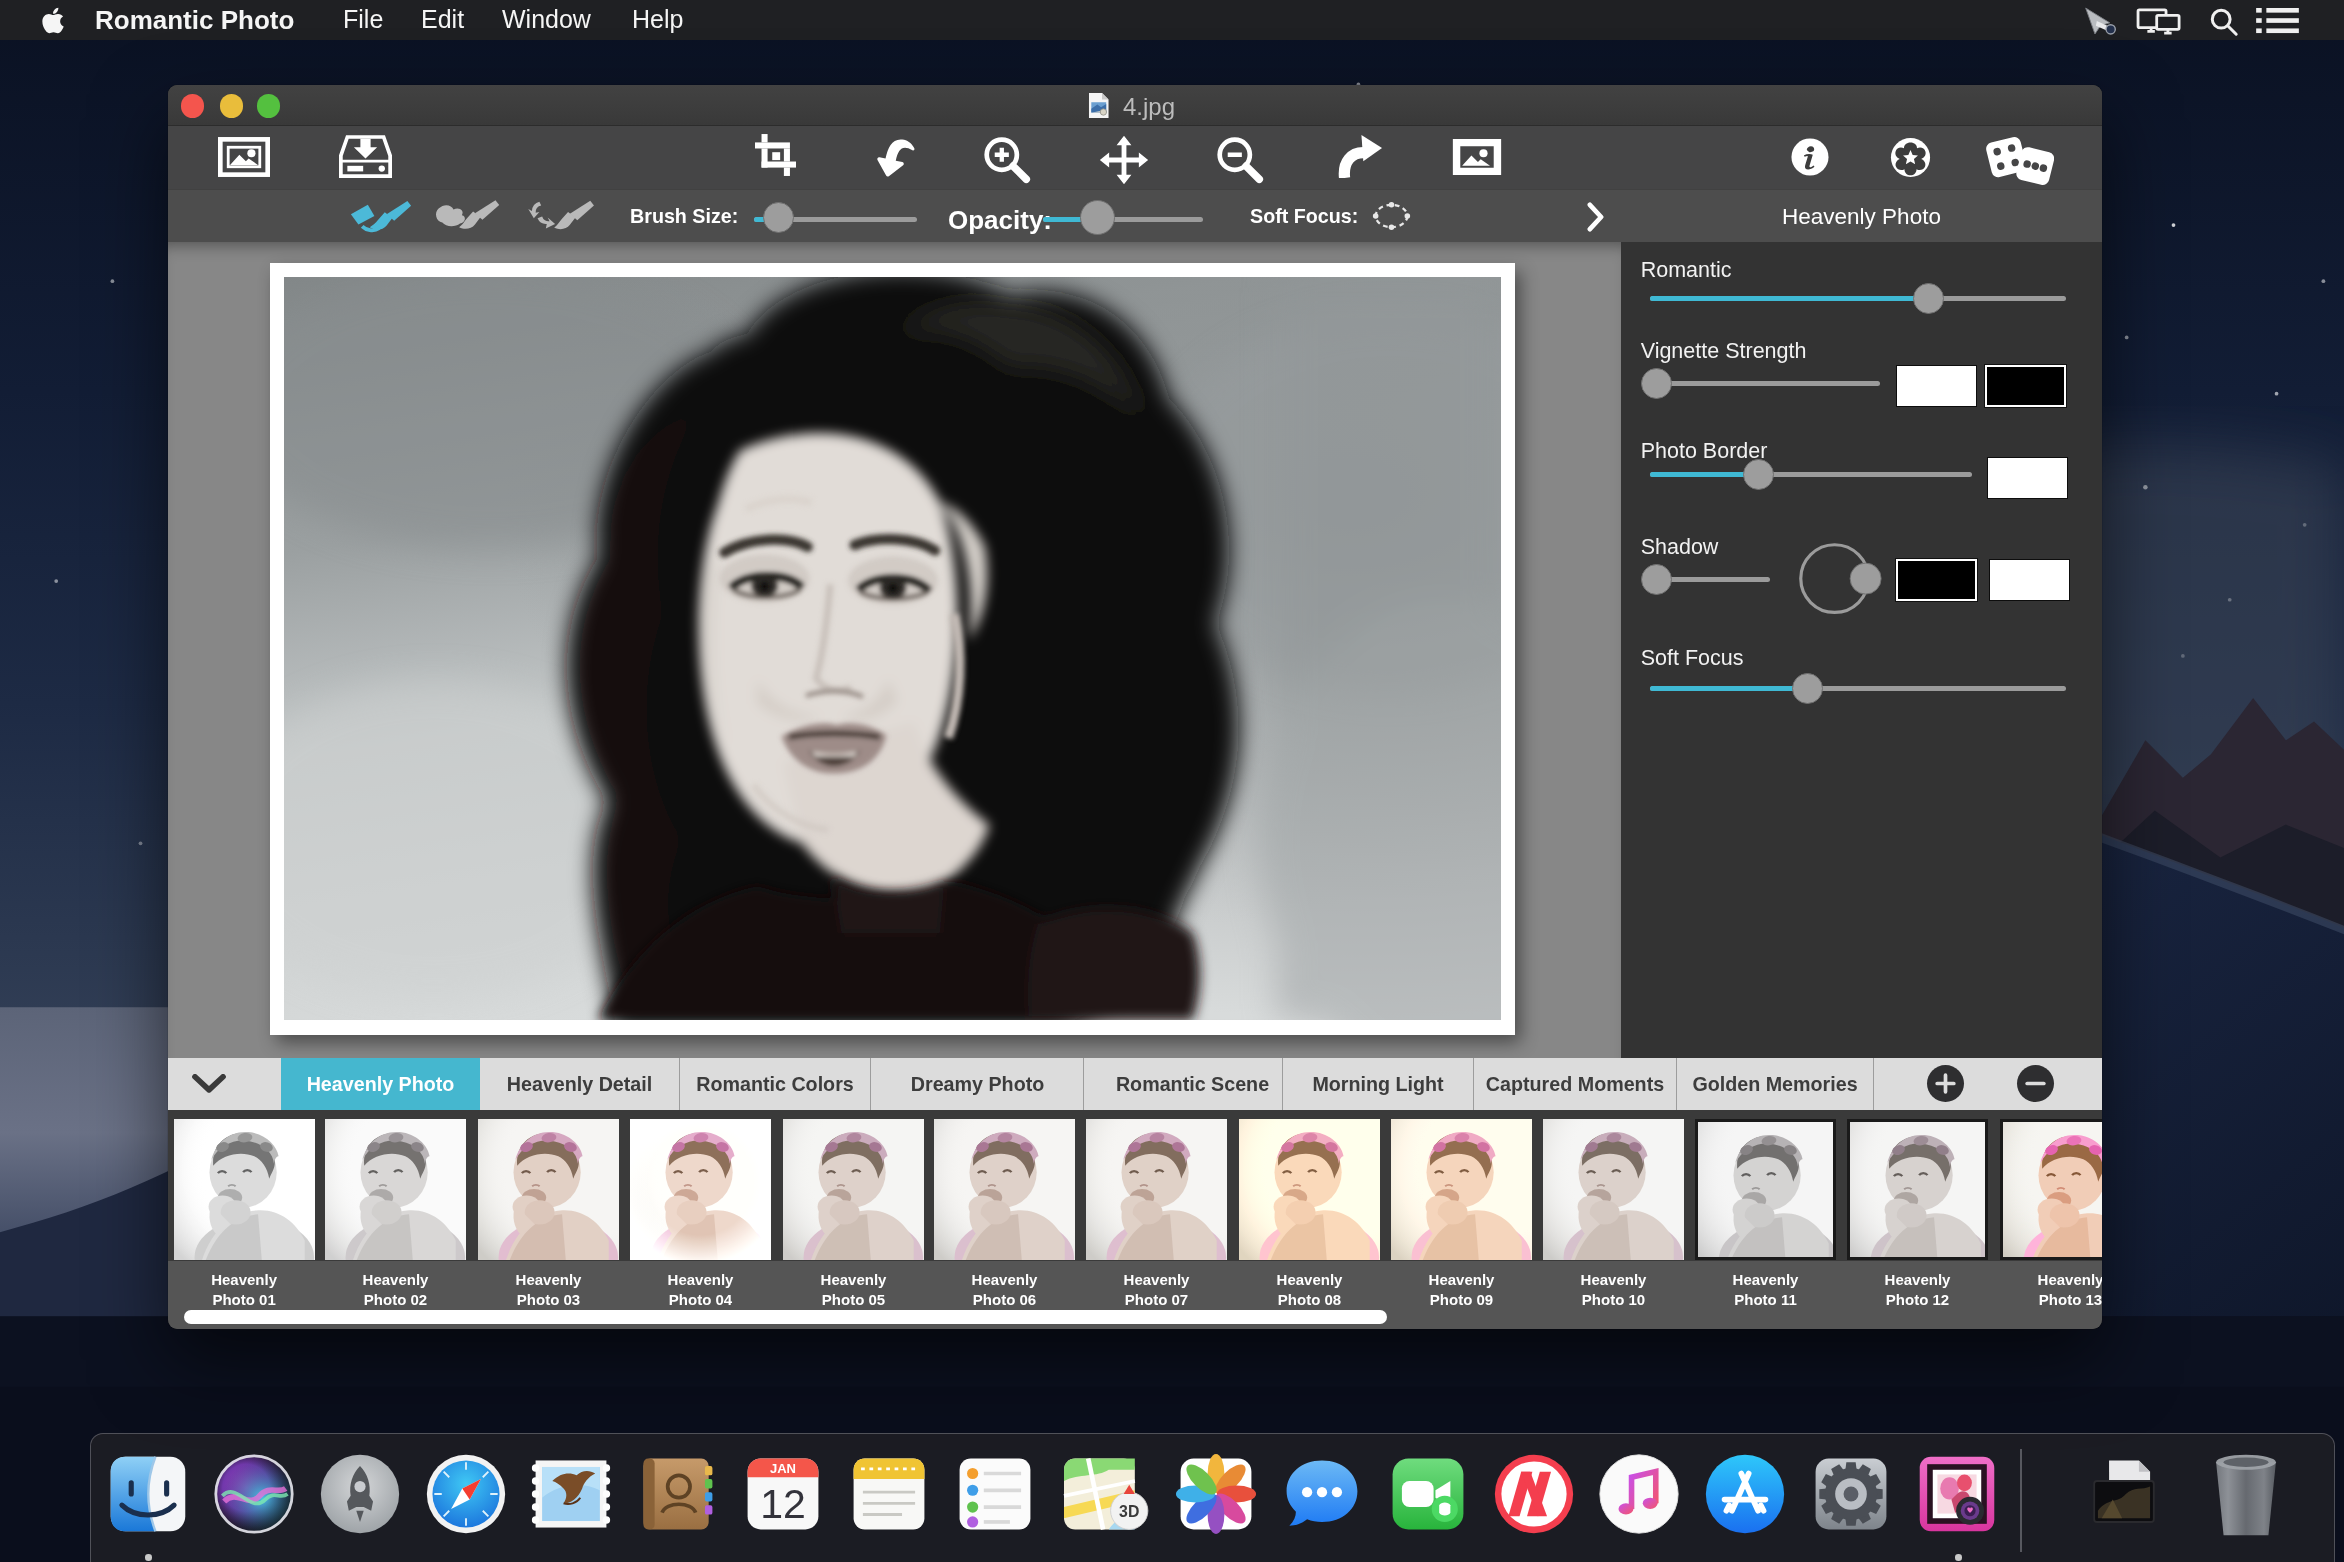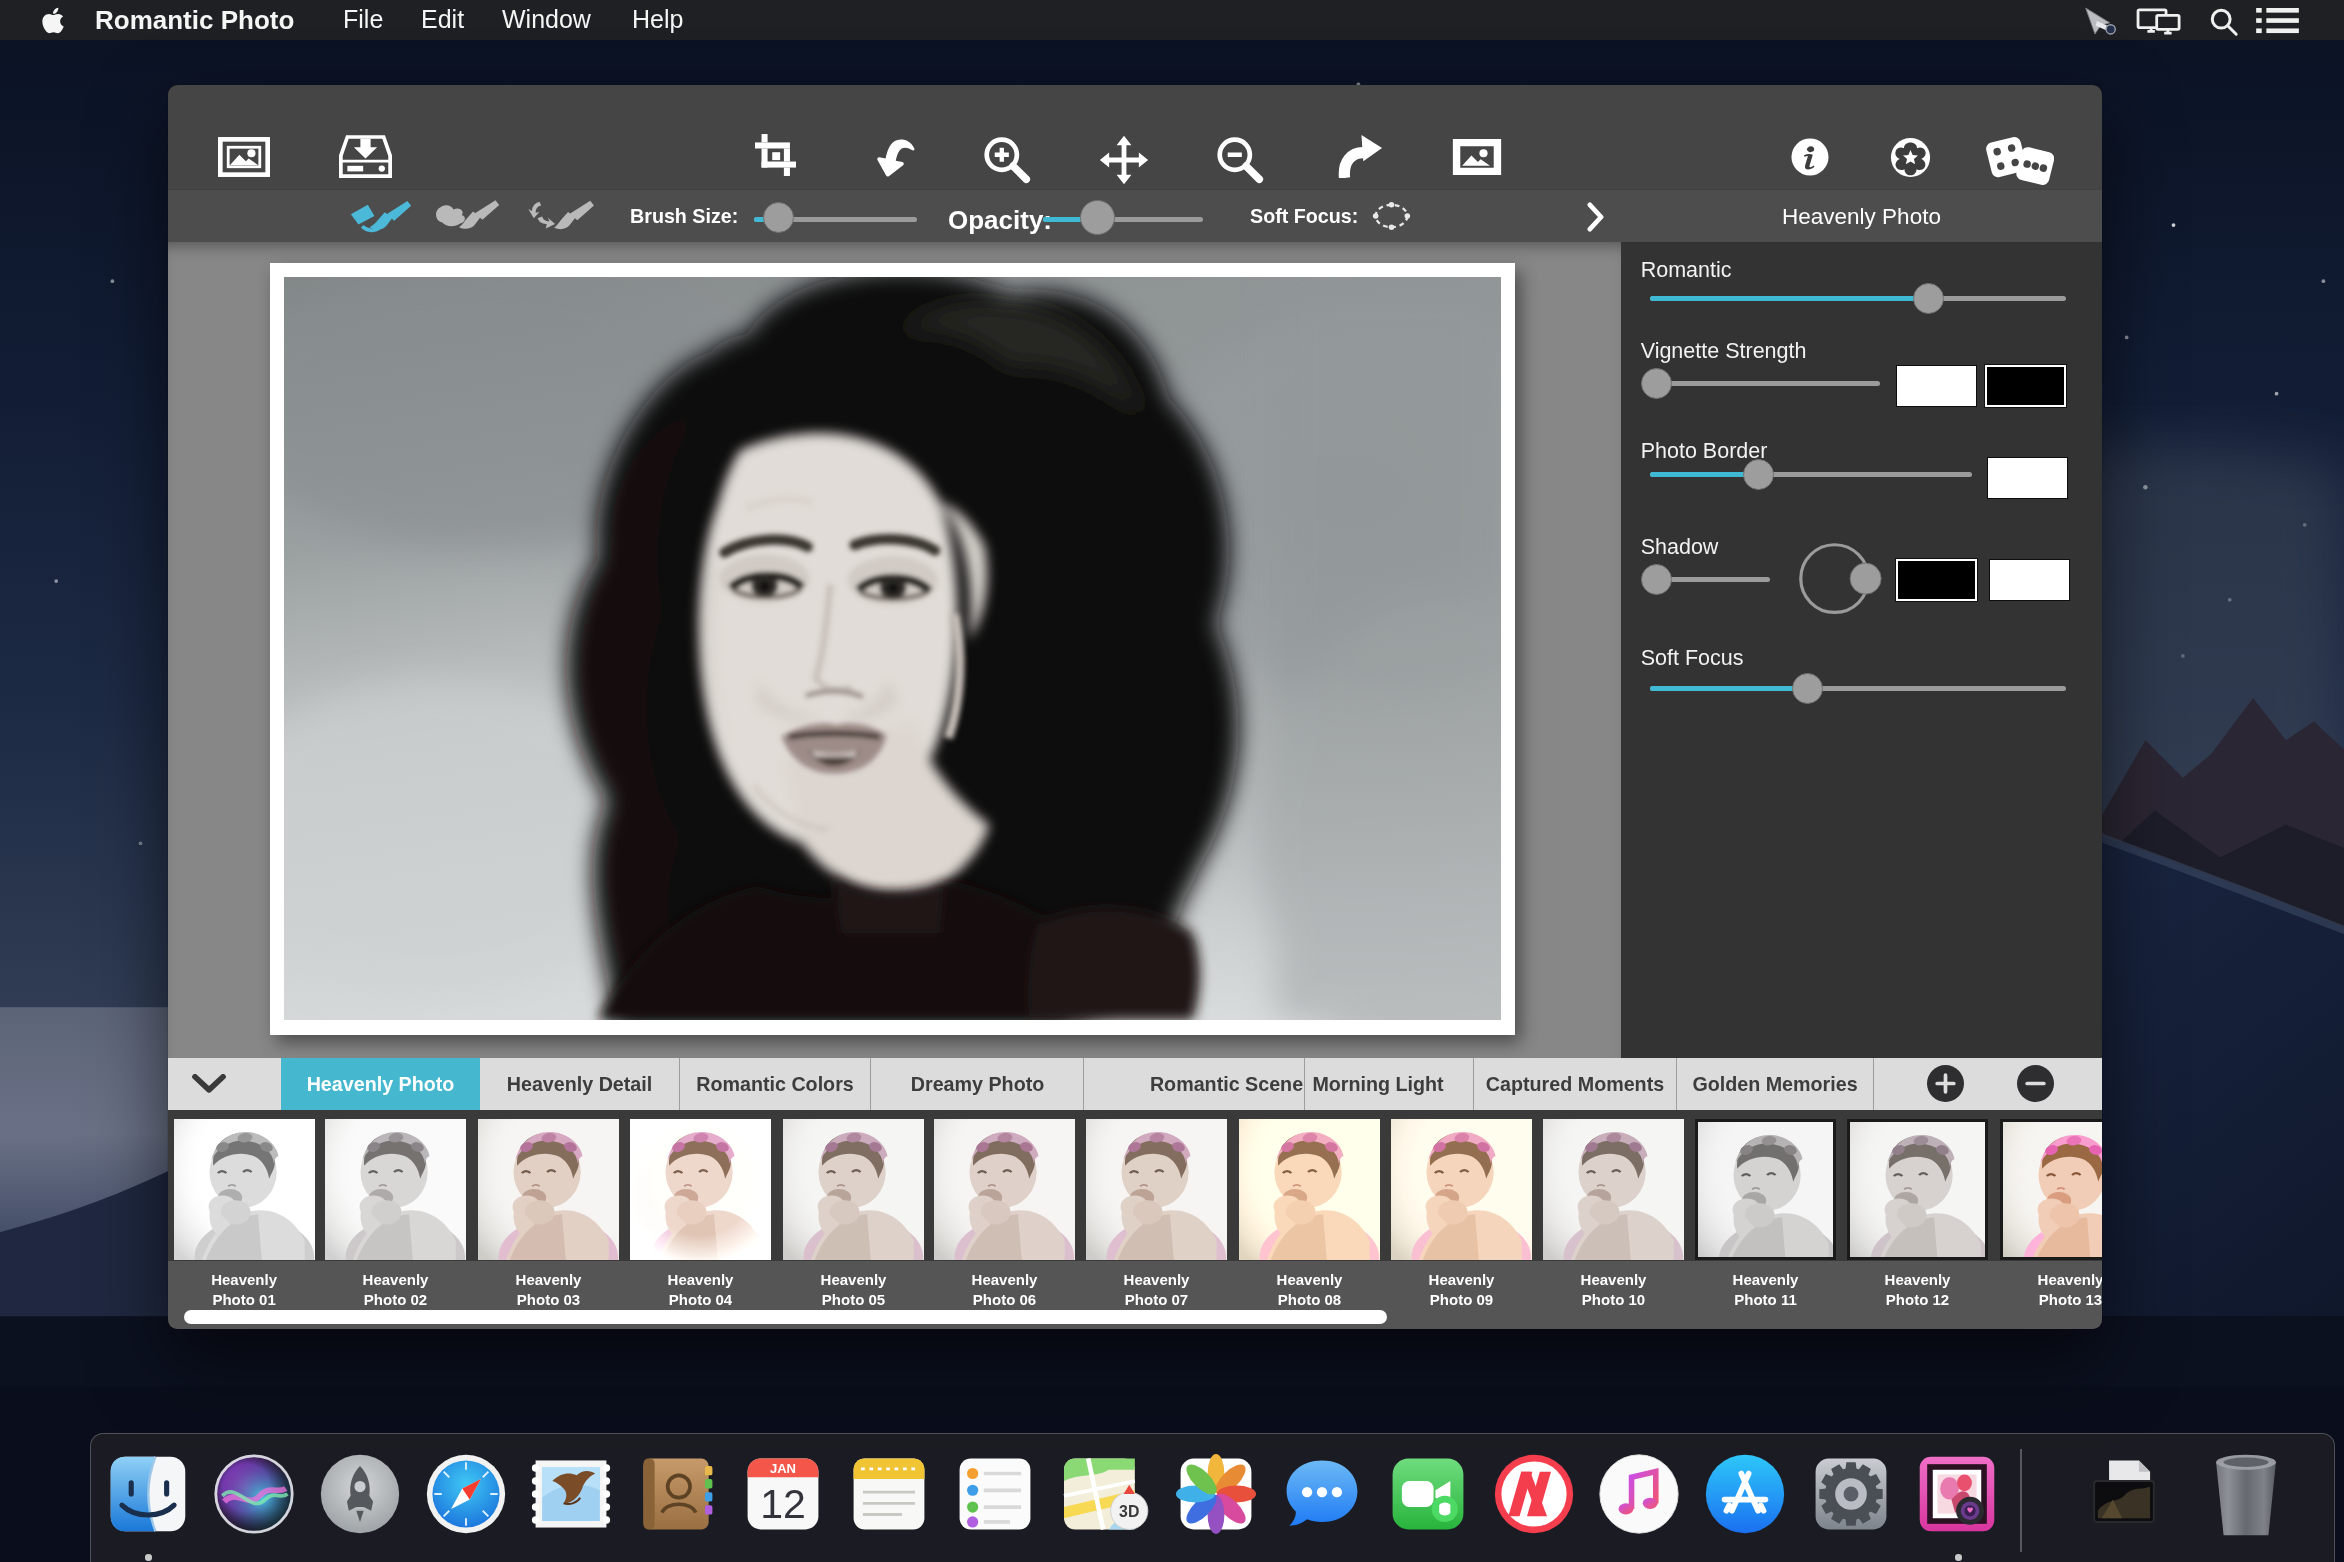--- a/index.html
+++ b/index.html
@@ -174,20 +174,34 @@
       <rect x="0" y="0" width="6" height="5"></rect>
         <rect x="11" y="0" width="35" height="5"></rect>
       <rect x="0" y="11" width="6" height="5"></rect>
         <rect x="11" y="11" width="35" height="5"></rect>
       <rect x="0" y="22" width="6" height="5"></rect>
         <rect x="11" y="22" width="35" height="5"></rect>
     </svg>
   </div>
 
   <div id="win">
+    <div id="titlebar">
+      <div class="tl" style="left:13px;top:9.4px;background:#f4554d;"></div>
+      <div class="tl" style="left:52px;top:9.4px;background:#e9bd3b;"></div>
+      <div class="tl" style="left:89px;top:9.4px;background:#54c03f;"></div>
+      <svg class="abs" style="left:920px;top:6.6px" width="21.5" height="27" viewBox="0 0 23 29">
+        <path d="M1,1 L15,1 L22,8 L22,28 L1,28 Z" fill="#f5f5f5"></path>
+        <path d="M15,1 L15,8 L22,8 Z" fill="#c9c9c9"></path>
+        <rect x="3.5" y="11" width="16" height="11" fill="#6b9fd0"></rect>
+        <path d="M3.5,18 L10,13.5 L14,16.5 L19.5,13 L19.5,22 L3.5,22 Z" fill="#3c6ea8"></path>
+        <path d="M4,22 L19,19.5 L19,22 Z" fill="#e5e0d2"></path>
+        <circle cx="16.5" cy="21.5" r="3.4" fill="#d8d4c6" stroke="#8a8a80" stroke-width="0.8"></circle>
+      </svg>
+      <div class="abs" style="left:955px;top:7.5px;font-size:24px;color:#bcbcbc;">4.jpg</div>
+    </div>
     <div id="toolbar">
       <svg class="abs" style="left:50px;top:11.2px" width="52" height="40" viewBox="0 0 56 43">
         <rect x="2.5" y="2.5" width="51" height="38" fill="none" stroke="#fff" stroke-width="5"></rect>
         <rect x="11" y="11" width="34" height="21" fill="none" stroke="#fff" stroke-width="3"></rect>
         <path d="M13,30 L23,19 L30,26 L33,23 L43,30 Z" fill="#fff"></path>
         <circle cx="36" cy="17.5" r="4.4" fill="#fff"></circle>
       </svg>
       <svg class="abs" style="left:171px;top:9.4px" width="53" height="44" viewBox="0 0 57 47">
         <path d="M9,2 L48,2 L55,22 L55,44 L2,44 L2,22 Z" fill="none" stroke="#fff" stroke-width="4"></path>
         <path d="M2,28 L55,28" stroke="#fff" stroke-width="3"></path>
@@ -424,21 +438,21 @@
       <div class="knob" style="left:171px;top:431px;"></div>
     </div>
     <div id="tabbar">
       <svg class="abs" style="left:24px;top:16px" width="34" height="20.6" viewBox="0 0 36 22">
         <path d="M3,3 L18,17 L33,3" fill="none" stroke="#3a3a3a" stroke-width="6" stroke-linecap="round" stroke-linejoin="round"></path>
       </svg>
       <div class="tab sel" style="left:113px;width:199px;">Heavenly Photo</div>
       <div class="tab" style="left:312px;width:200px;">Heavenly Detail</div>
       <div class="tab" style="left:512px;width:191px;">Romantic Colors</div>
       <div class="tab" style="left:704px;width:212px;">Dreamy Photo</div>
-      <div class="tab" style="left:961px;width:176px;padding-left:20px;">Romantic Scene</div>
+      <div class="tab" style="left:915px;width:200px;padding-left:20px;">Romantic Scene</div>
       <div class="tab" style="left:1115px;width:191px;">Morning Light</div>
       <div class="tab" style="left:1306px;width:203px;">Captured Moments</div>
       <div class="tab" style="left:1509px;width:197px;">Golden Memories</div>
       <div class="abs" style="left:1759px;top:6.6px;width:37px;height:37px;border-radius:50%;background:#2e2e30;"></div>
       <svg class="abs" style="left:1759px;top:6.6px" width="37" height="37" viewBox="0 0 40 40">
         <path d="M20,11 L20,29 M11,20 L29,20" stroke="#ddd" stroke-width="4" stroke-linecap="round"></path>
       </svg>
       <div class="abs" style="left:1849px;top:6.6px;width:37px;height:37px;border-radius:50%;background:#2e2e30;"></div>
       <svg class="abs" style="left:1849px;top:6.6px" width="37" height="37" viewBox="0 0 40 40">
         <path d="M11,20 L29,20" stroke="#ddd" stroke-width="4" stroke-linecap="round"></path>

